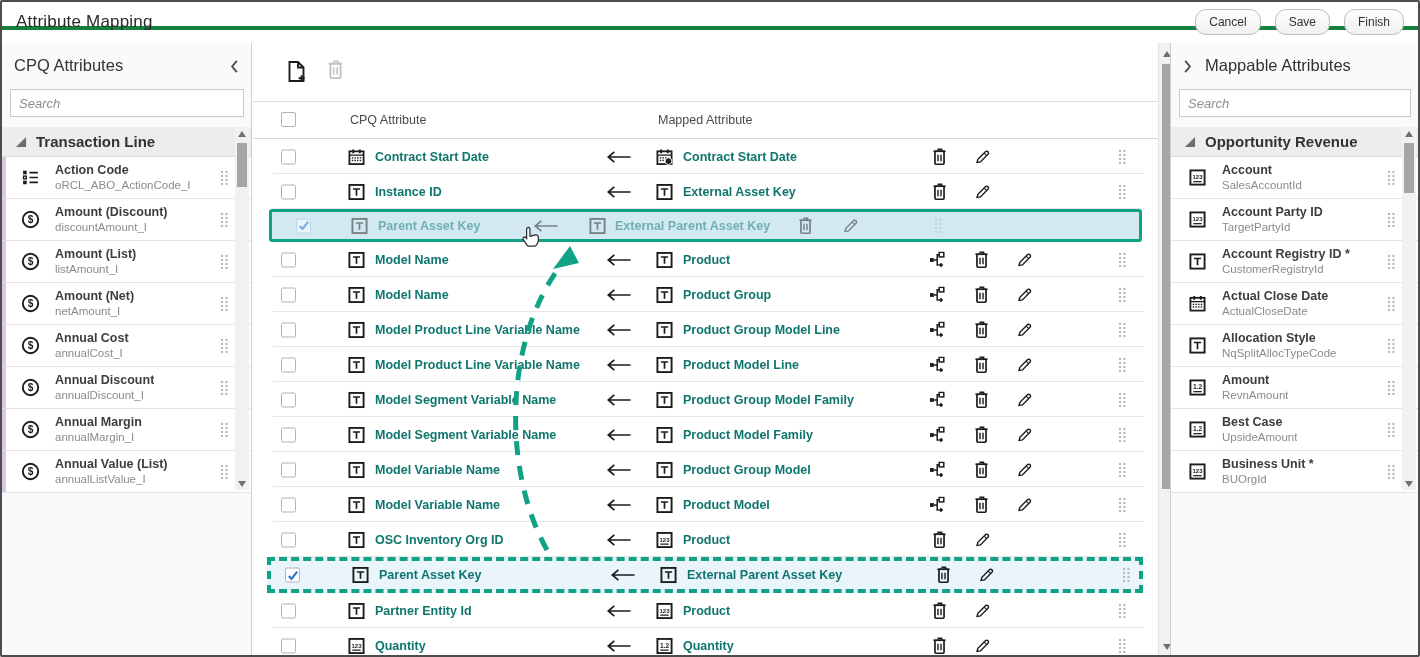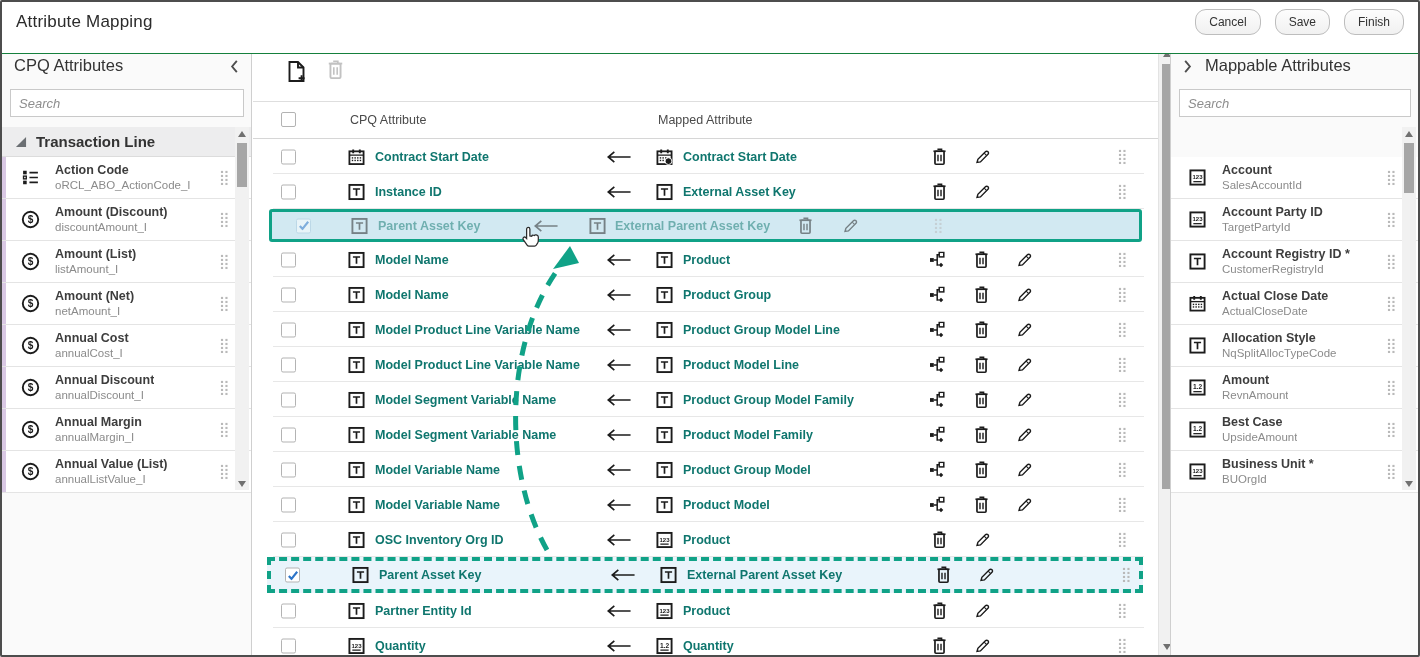--- a/index.html
+++ b/index.html
@@ -3,21 +3,21 @@
 <meta charset="utf-8">
 <style>
   * { box-sizing: border-box; margin: 0; padding: 0; }
   html,body { background:#e9e9e9; }
   body { font-family: "Liberation Sans", "DejaVu Sans", sans-serif; }
   #app {
     position: relative; width: 1420px; height: 657px; background:#fff;
     border: 2px solid #4d4d4d; overflow: hidden; border-radius:2px;
   }
   
-  .topbar { position:absolute; left:0; top:0; width:100%; height:52px; background:#fff; border-bottom:1px solid #15803d; z-index:10;padding-left:40px;}
+  .topbar { position:absolute; left:0; top:0; width:100%; height:28px; background:#fff; border-bottom:4px solid #15803d; z-index:10;padding-left:40px;}
   .page-title { position:absolute; left:14px; top:10px; font-size:17px; font-weight:500; color:#2b2b2b; letter-spacing:.2px;}
   .breadcrumb { position:absolute; left:380px; top:13px; font-size:14px; font-weight:bold; color:#333; white-space:nowrap;}
   .breadcrumb .crumb-link { color:#17579E; cursor:pointer; }
   .breadcrumb .crumb-sep { color:#333; margin:0 7px; }
   .topbar-buttons { position:absolute; right:14px; top:7px; display:flex; gap:14px; }
   .btn {
     font-family:inherit; font-size:12px; color:#333; background:linear-gradient(#fdfdfd,#f1f1f1);
     border:1px solid #bdbdbd; border-radius:11px; padding:5px 13px; cursor:pointer;
   }
   
@@ -1221,20 +1221,28 @@
         <span class="tri-down"></span>
       </div>
   </div>
 
   <div class="panel right">
     <span class="panel-chevron"><svg viewBox="0 0 10 16" width="10" height="15" fill="none" stroke="#4d4d4d" stroke-width="2">
           <path d="M2 2l5 6-5 6"></path>
         </svg></span>
     <div class="panel-title">Mappable Attributes</div>
     <input class="search-box" placeholder="Search" style="">
+    <div class="section-header">
+      <span class="tri">
+          <svg viewBox="0 0 13 13" width="12" height="12">
+            <polygon points="12,1 12,12 1,12" fill="#6b6f73"></polygon>
+          </svg>
+        </span>
+      <span class="section-label">Opportunity Revenue</span>
+    </div>
     <div class="attr-list" id="right-list">
   <div class="attr-item">
     <span class="attr-icon">
             <svg viewBox="0 0 18 18" width="17" height="17">
               <rect x="1.5" y="1.5" width="15" height="15" fill="none" stroke="currentColor" stroke-width="2"></rect>
               <text x="9" y="10.6" text-anchor="middle" font-size="6.4" font-weight="bold" fill="currentColor" font-family="inherit">123</text>
               <path d="M4.6 13.4h8.8" stroke="currentColor" stroke-width="1.3"></path>
             </svg>
           </span>
     <div class="attr-text">

